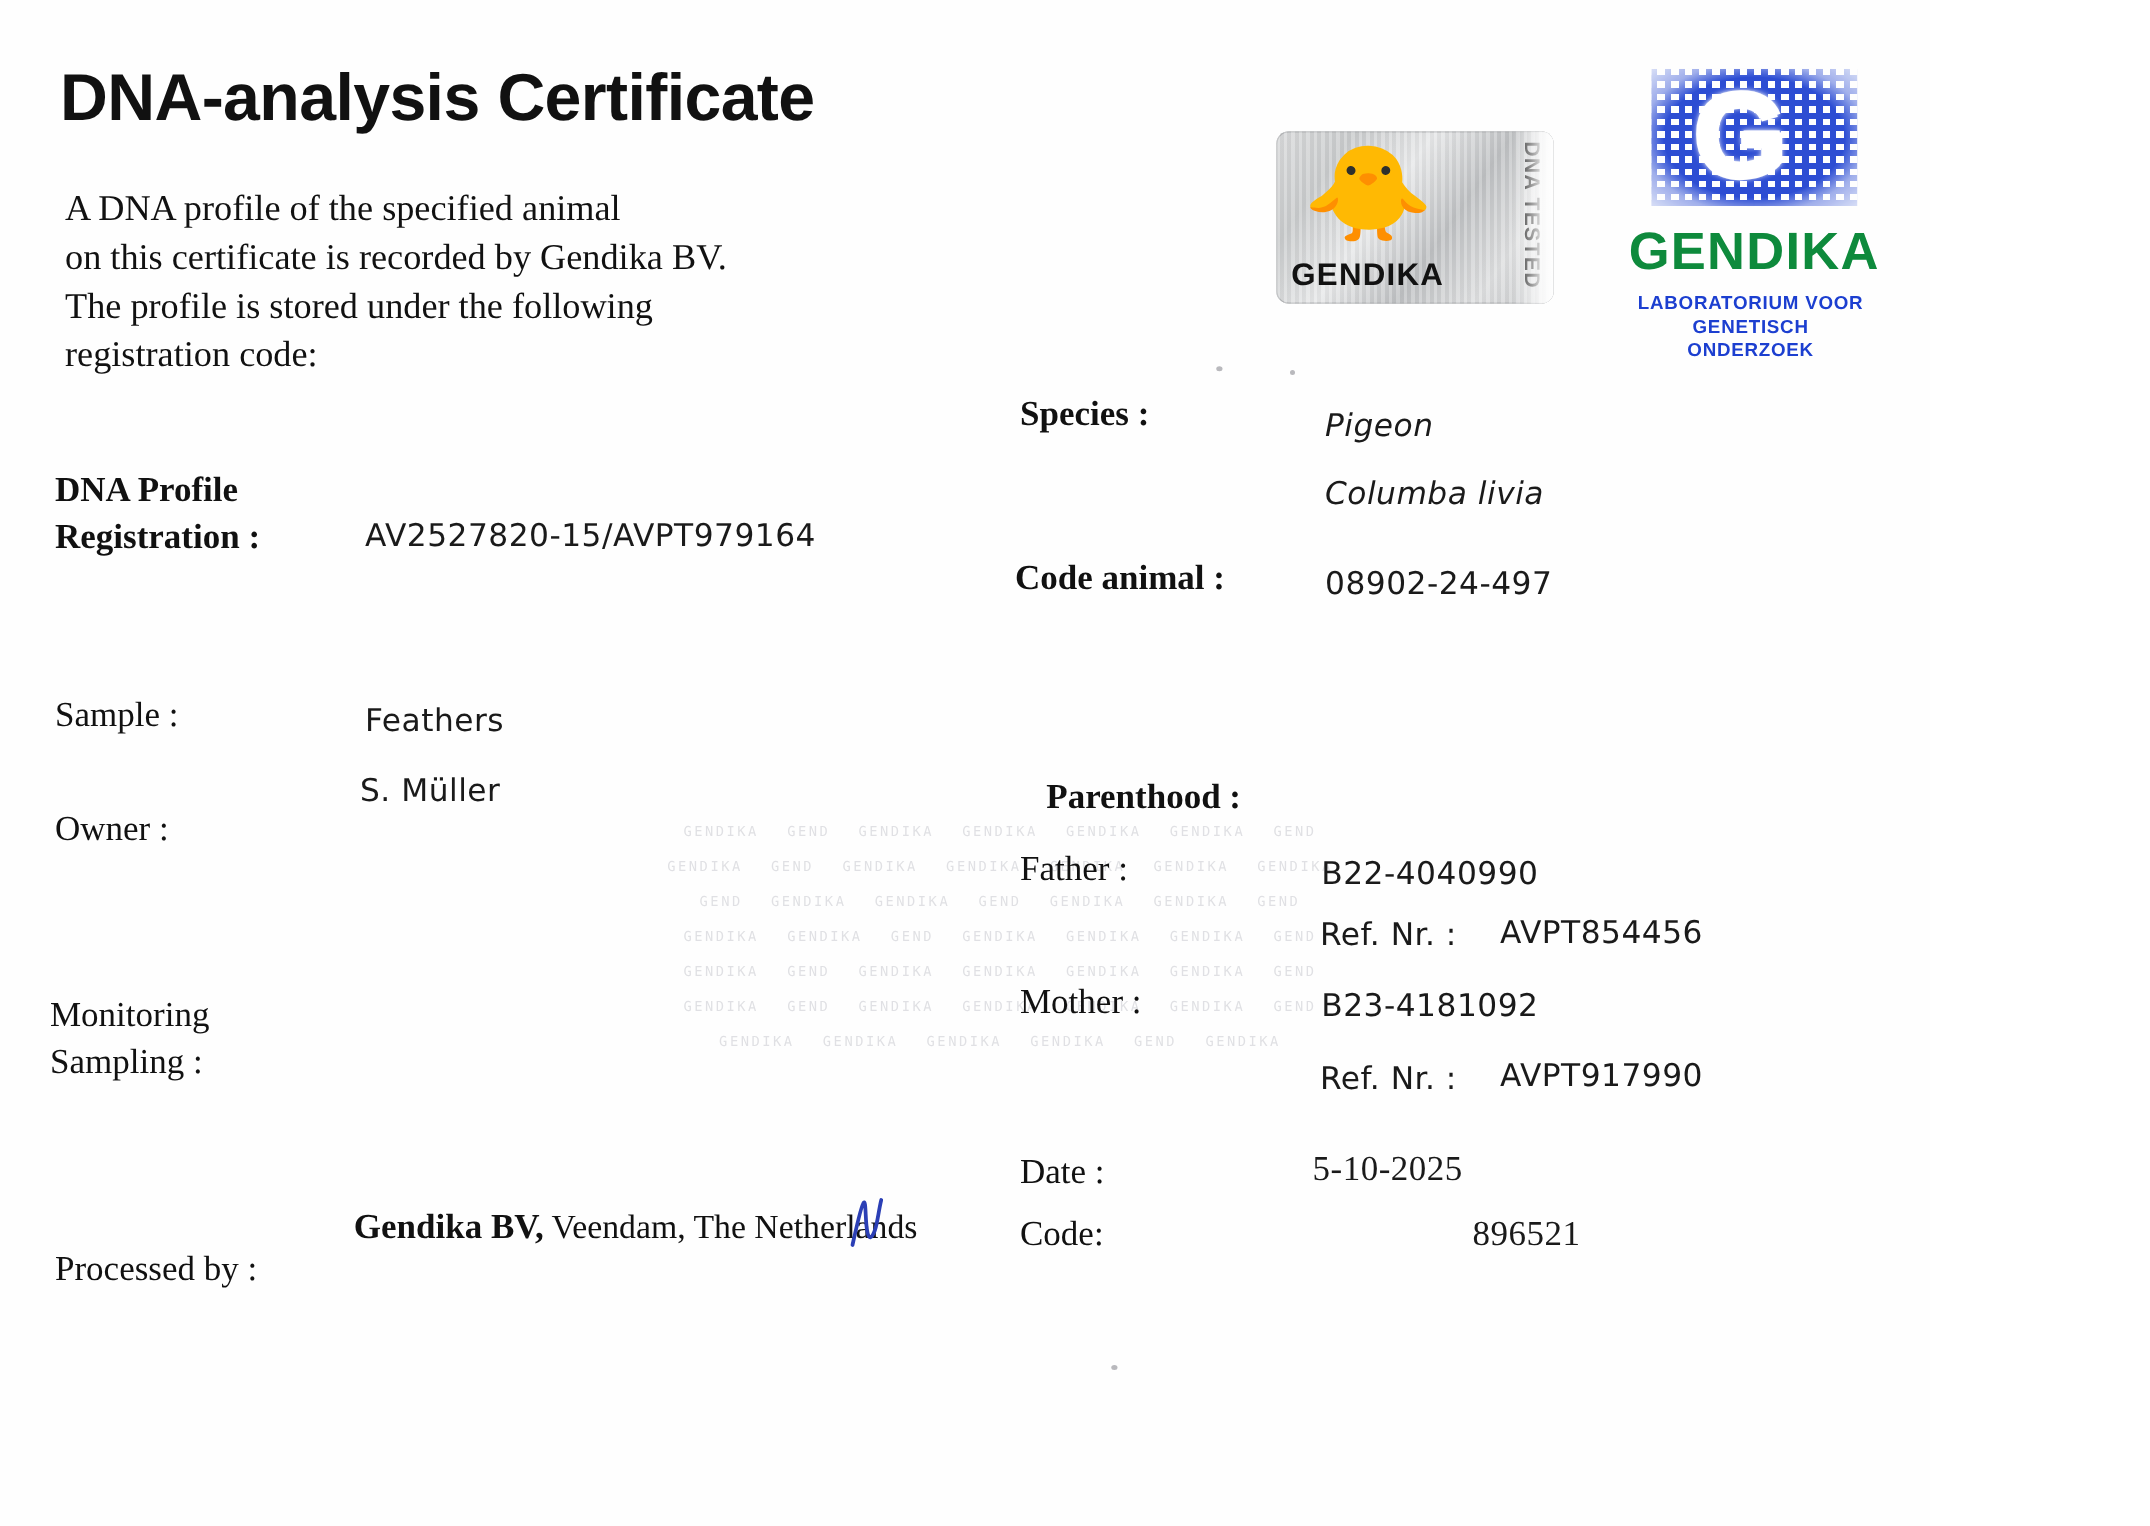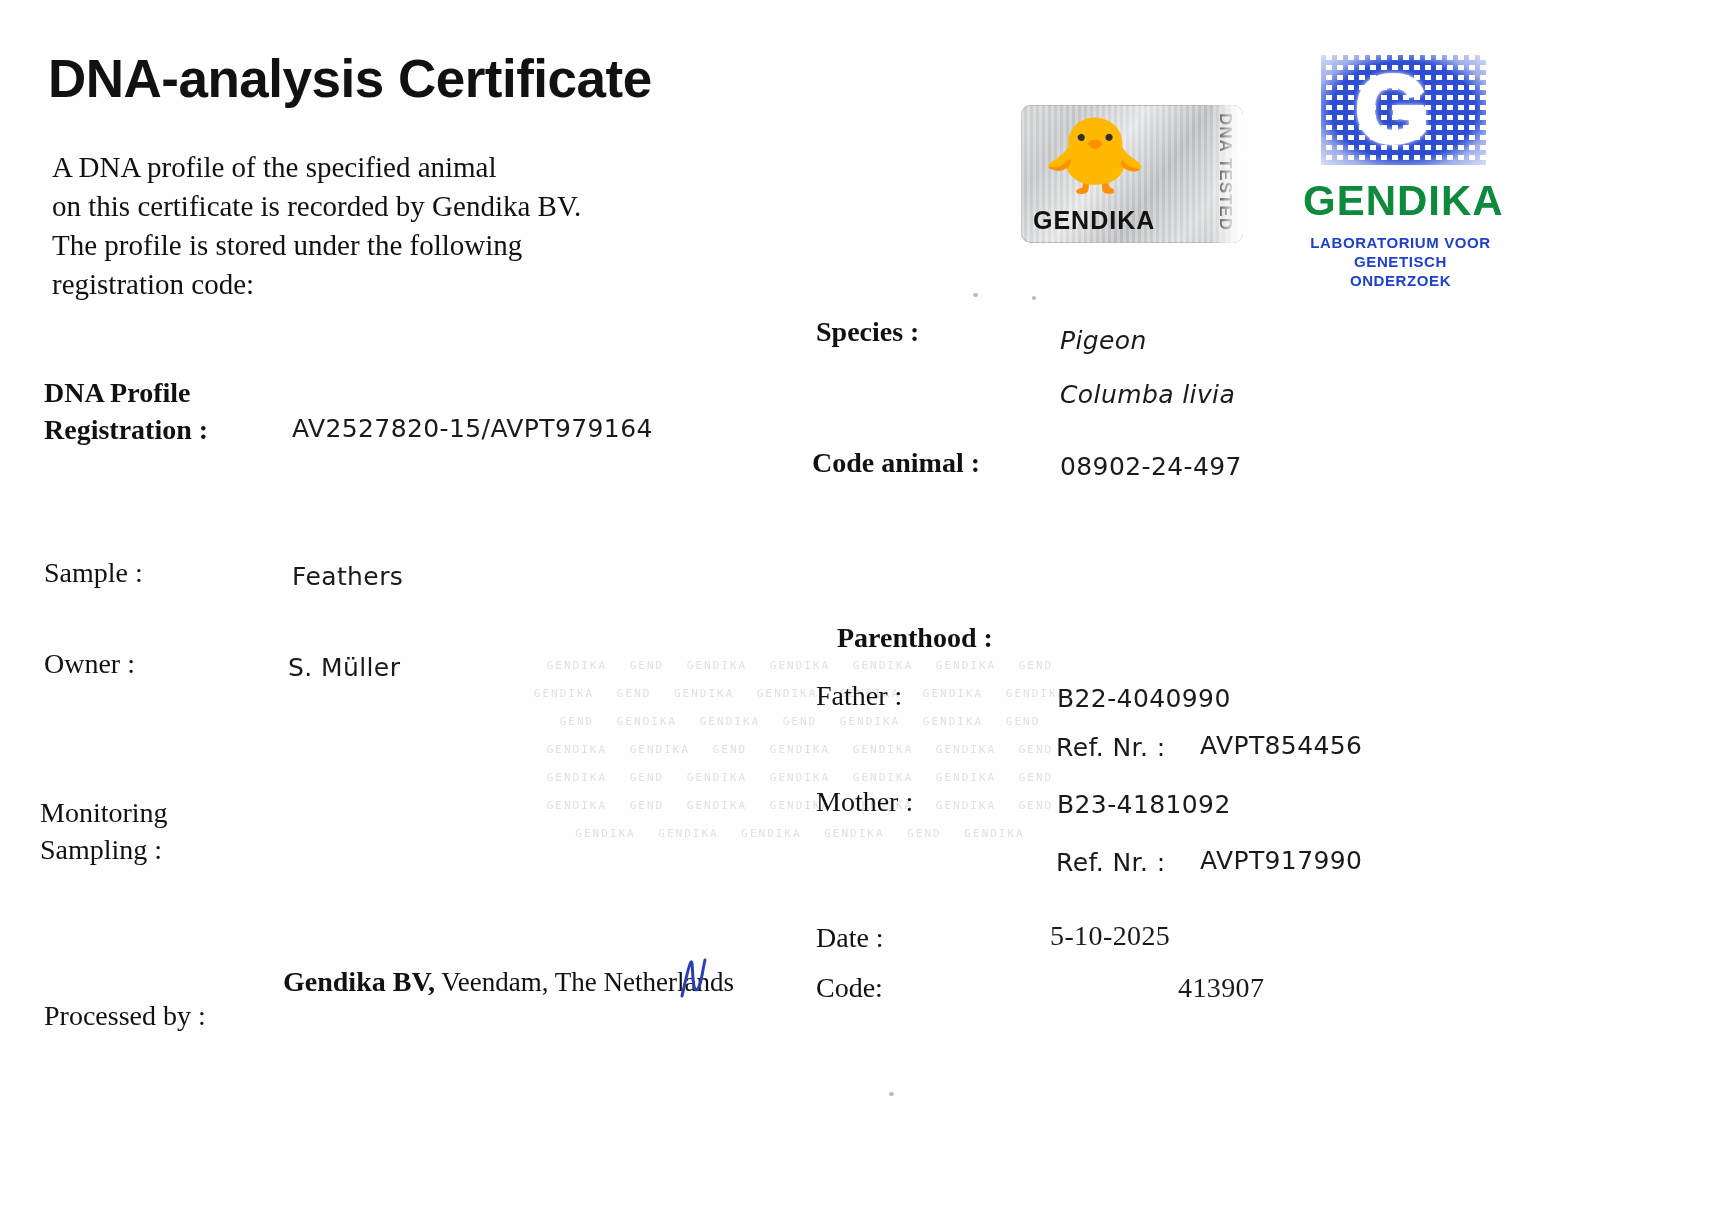--- a/index.html
+++ b/index.html
@@ -60,21 +60,21 @@
     font-size: 25px;
     color: #1a1a1a;
     letter-spacing: 0.4px;
   }
 
   #dna-profile-label      { left: 44px;  top: 374px;  line-height: 37px; white-space: pre-line; }
   #dna-profile-value      { left: 292px; top: 414px; }
   #sample-label           { left: 44px;  top: 557px; }
   #sample-value           { left: 292px; top: 562px; }
   #owner-label            { left: 44px;  top: 648px; }
-  #owner-value            { left: 288px; top: 653px; }
+  #owner-value            { left: 288px; top: 618px; }
   #monitoring-label       { left: 40px;  top: 794px; line-height: 37px; white-space: pre-line; }
   #processed-label        { left: 44px;  top: 1000px; }
   #processed-value        { left: 283px; top: 966px; font-family: "Liberation Serif", serif; font-size: 27px; }
   #processed-value b      { font-size: 28px; }
 
   
   #species-label          { left: 816px;  top: 316px; font-weight: bold; }
   #species-value          { left: 1060px; top: 326px; font-style: italic; }
   #species-latin          { left: 1060px; top: 380px; font-style: italic; }
   #code-animal-label      { left: 812px;  top: 447px; font-weight: bold; }
@@ -324,18 +324,18 @@
 
   <div class="lbl" id="mother-label">Mother :</div>
   <div class="val-hand" id="mother-value">B23-4181092</div>
   <div class="val-hand" id="mother-ref-label">Ref. Nr.  :</div>
   <div class="val-hand" id="mother-ref-value">AVPT917990</div>
 
   <div class="lbl" id="date-label">Date :</div>
   <div class="val-hand" id="date-value">5-10-2025</div>
 
   <div class="lbl" id="cfno-label">Code:</div>
-  <div class="val-hand" id="cfno-value">413907</div>
+  <div class="val-hand" id="cfno-value">896521</div>
 
   <div class="speck" style="left:973px; top:293px; width:5px; height:4px;"></div>
   <div class="speck" style="left:1032px; top:296px; width:4px; height:4px;"></div>
   <div class="speck" style="left:889px; top:1092px; width:5px; height:4px;"></div>
 </div>
 
 </body></html>

